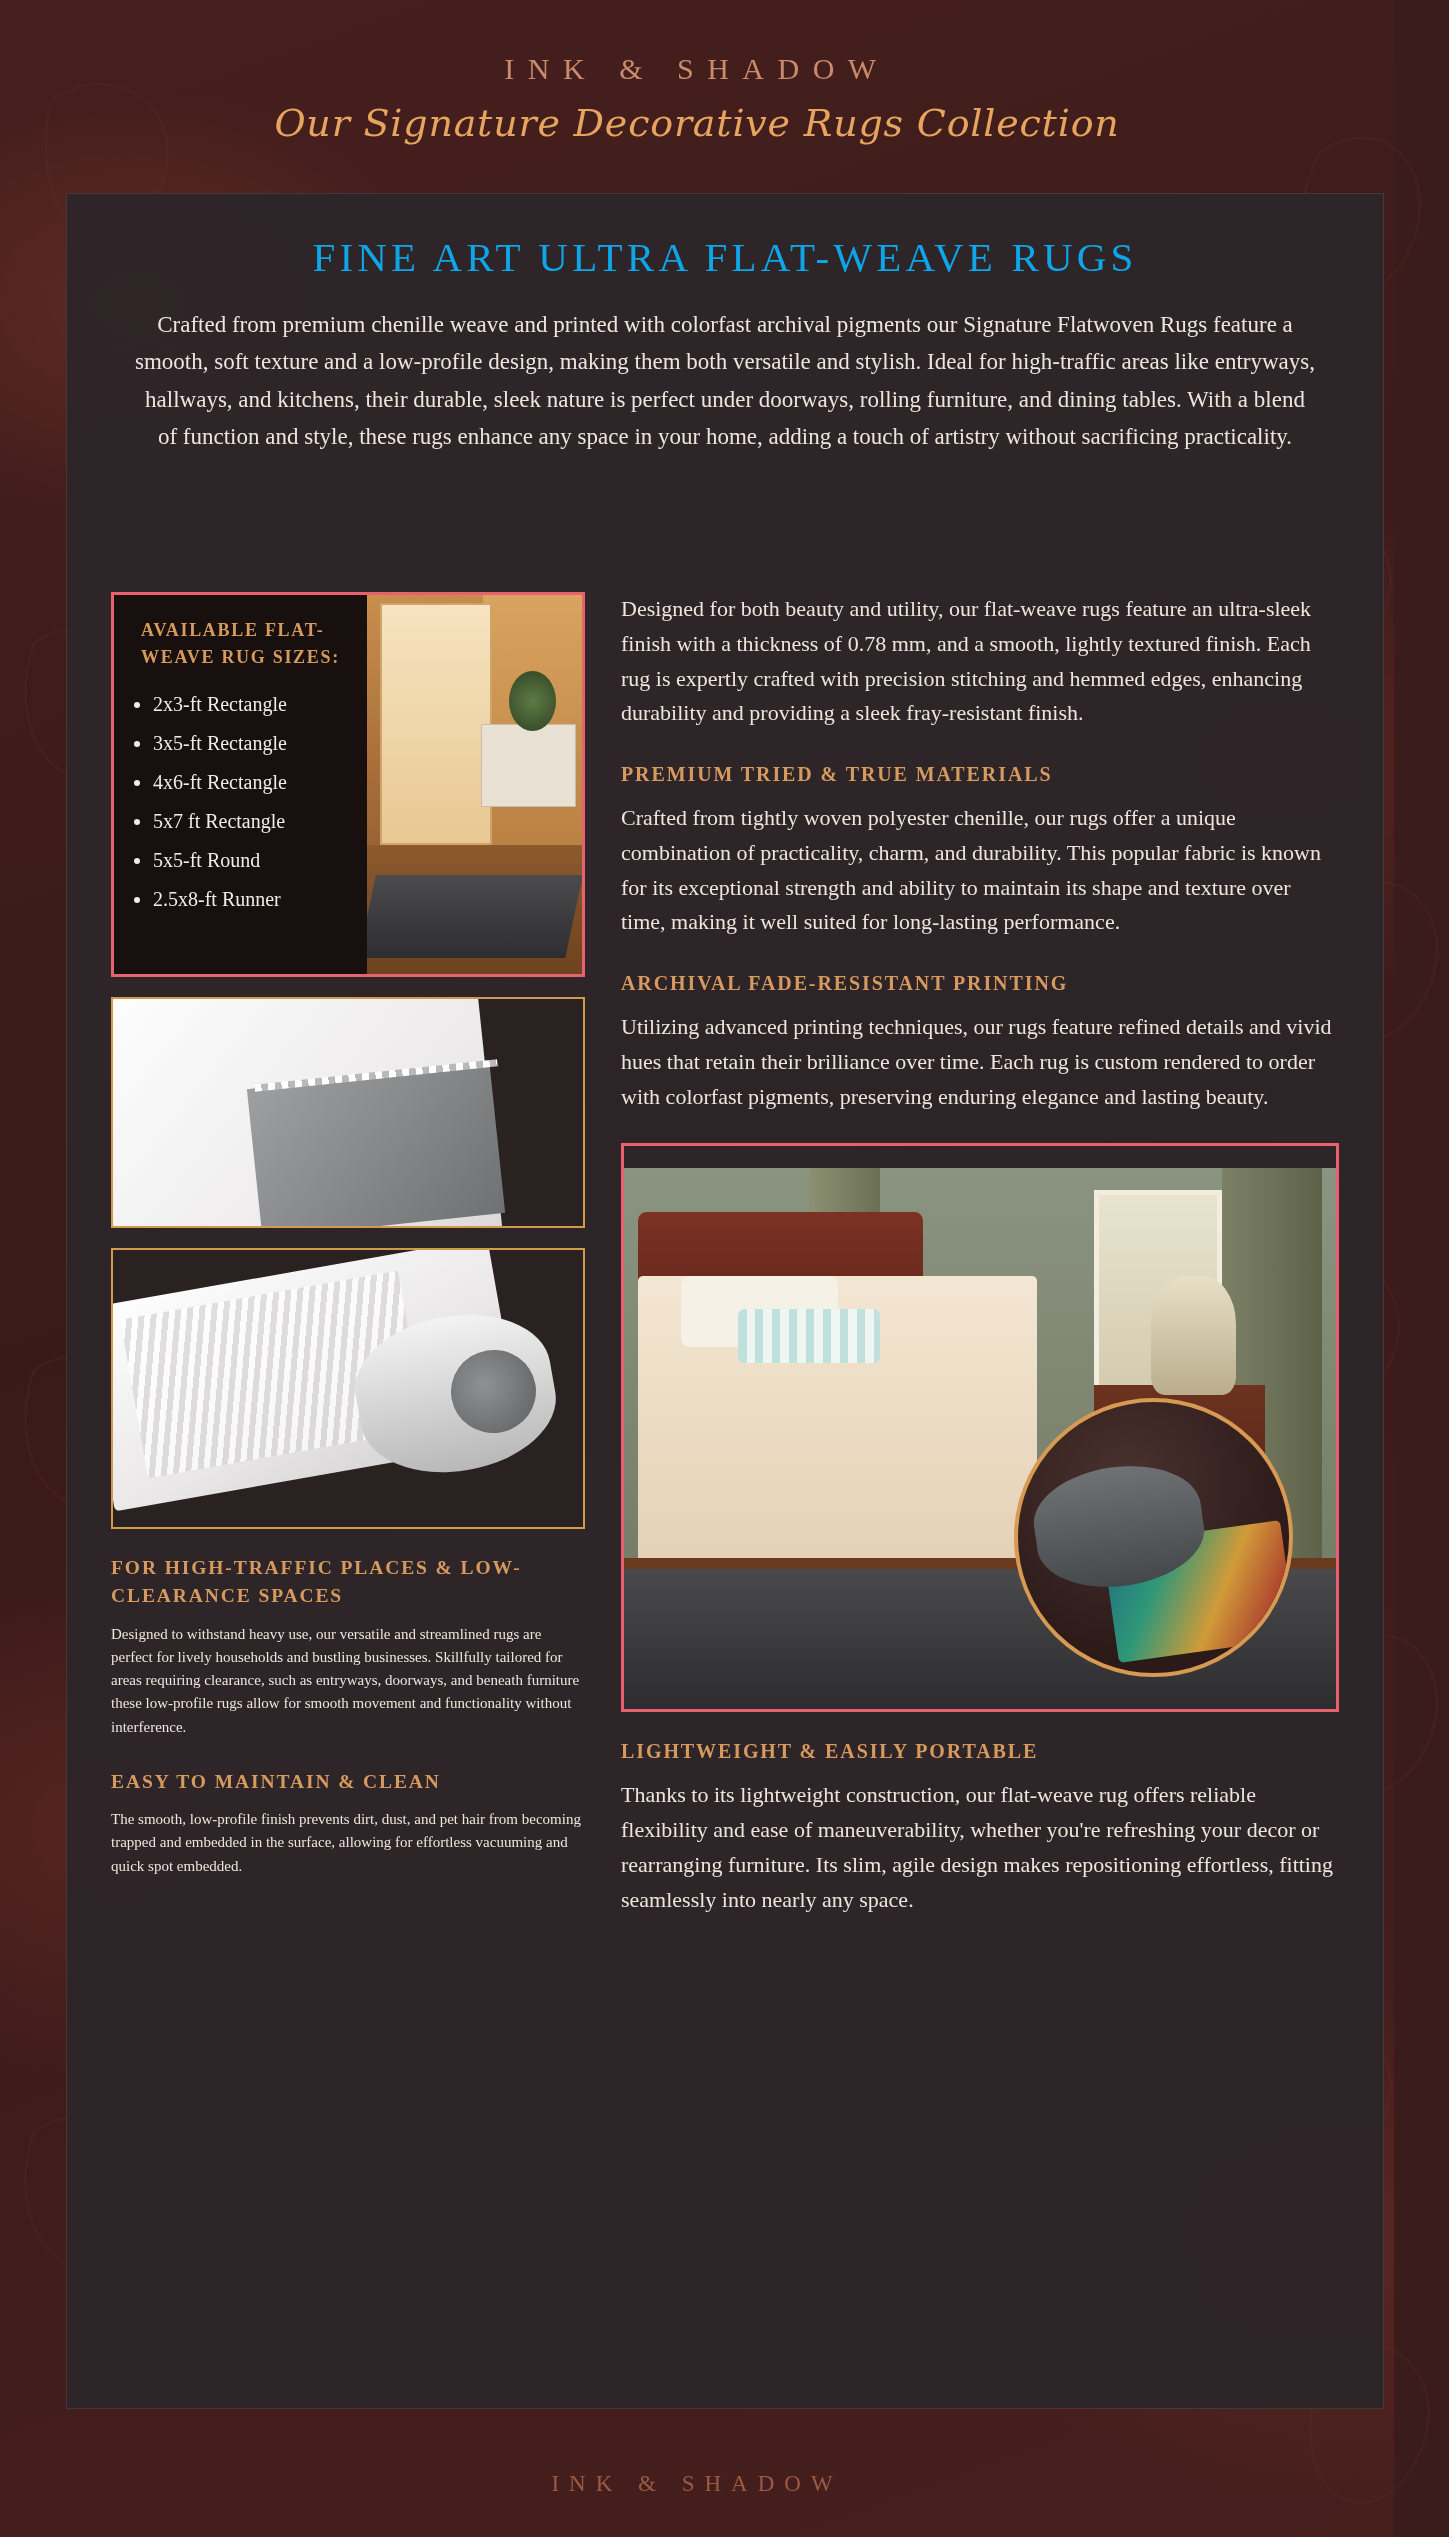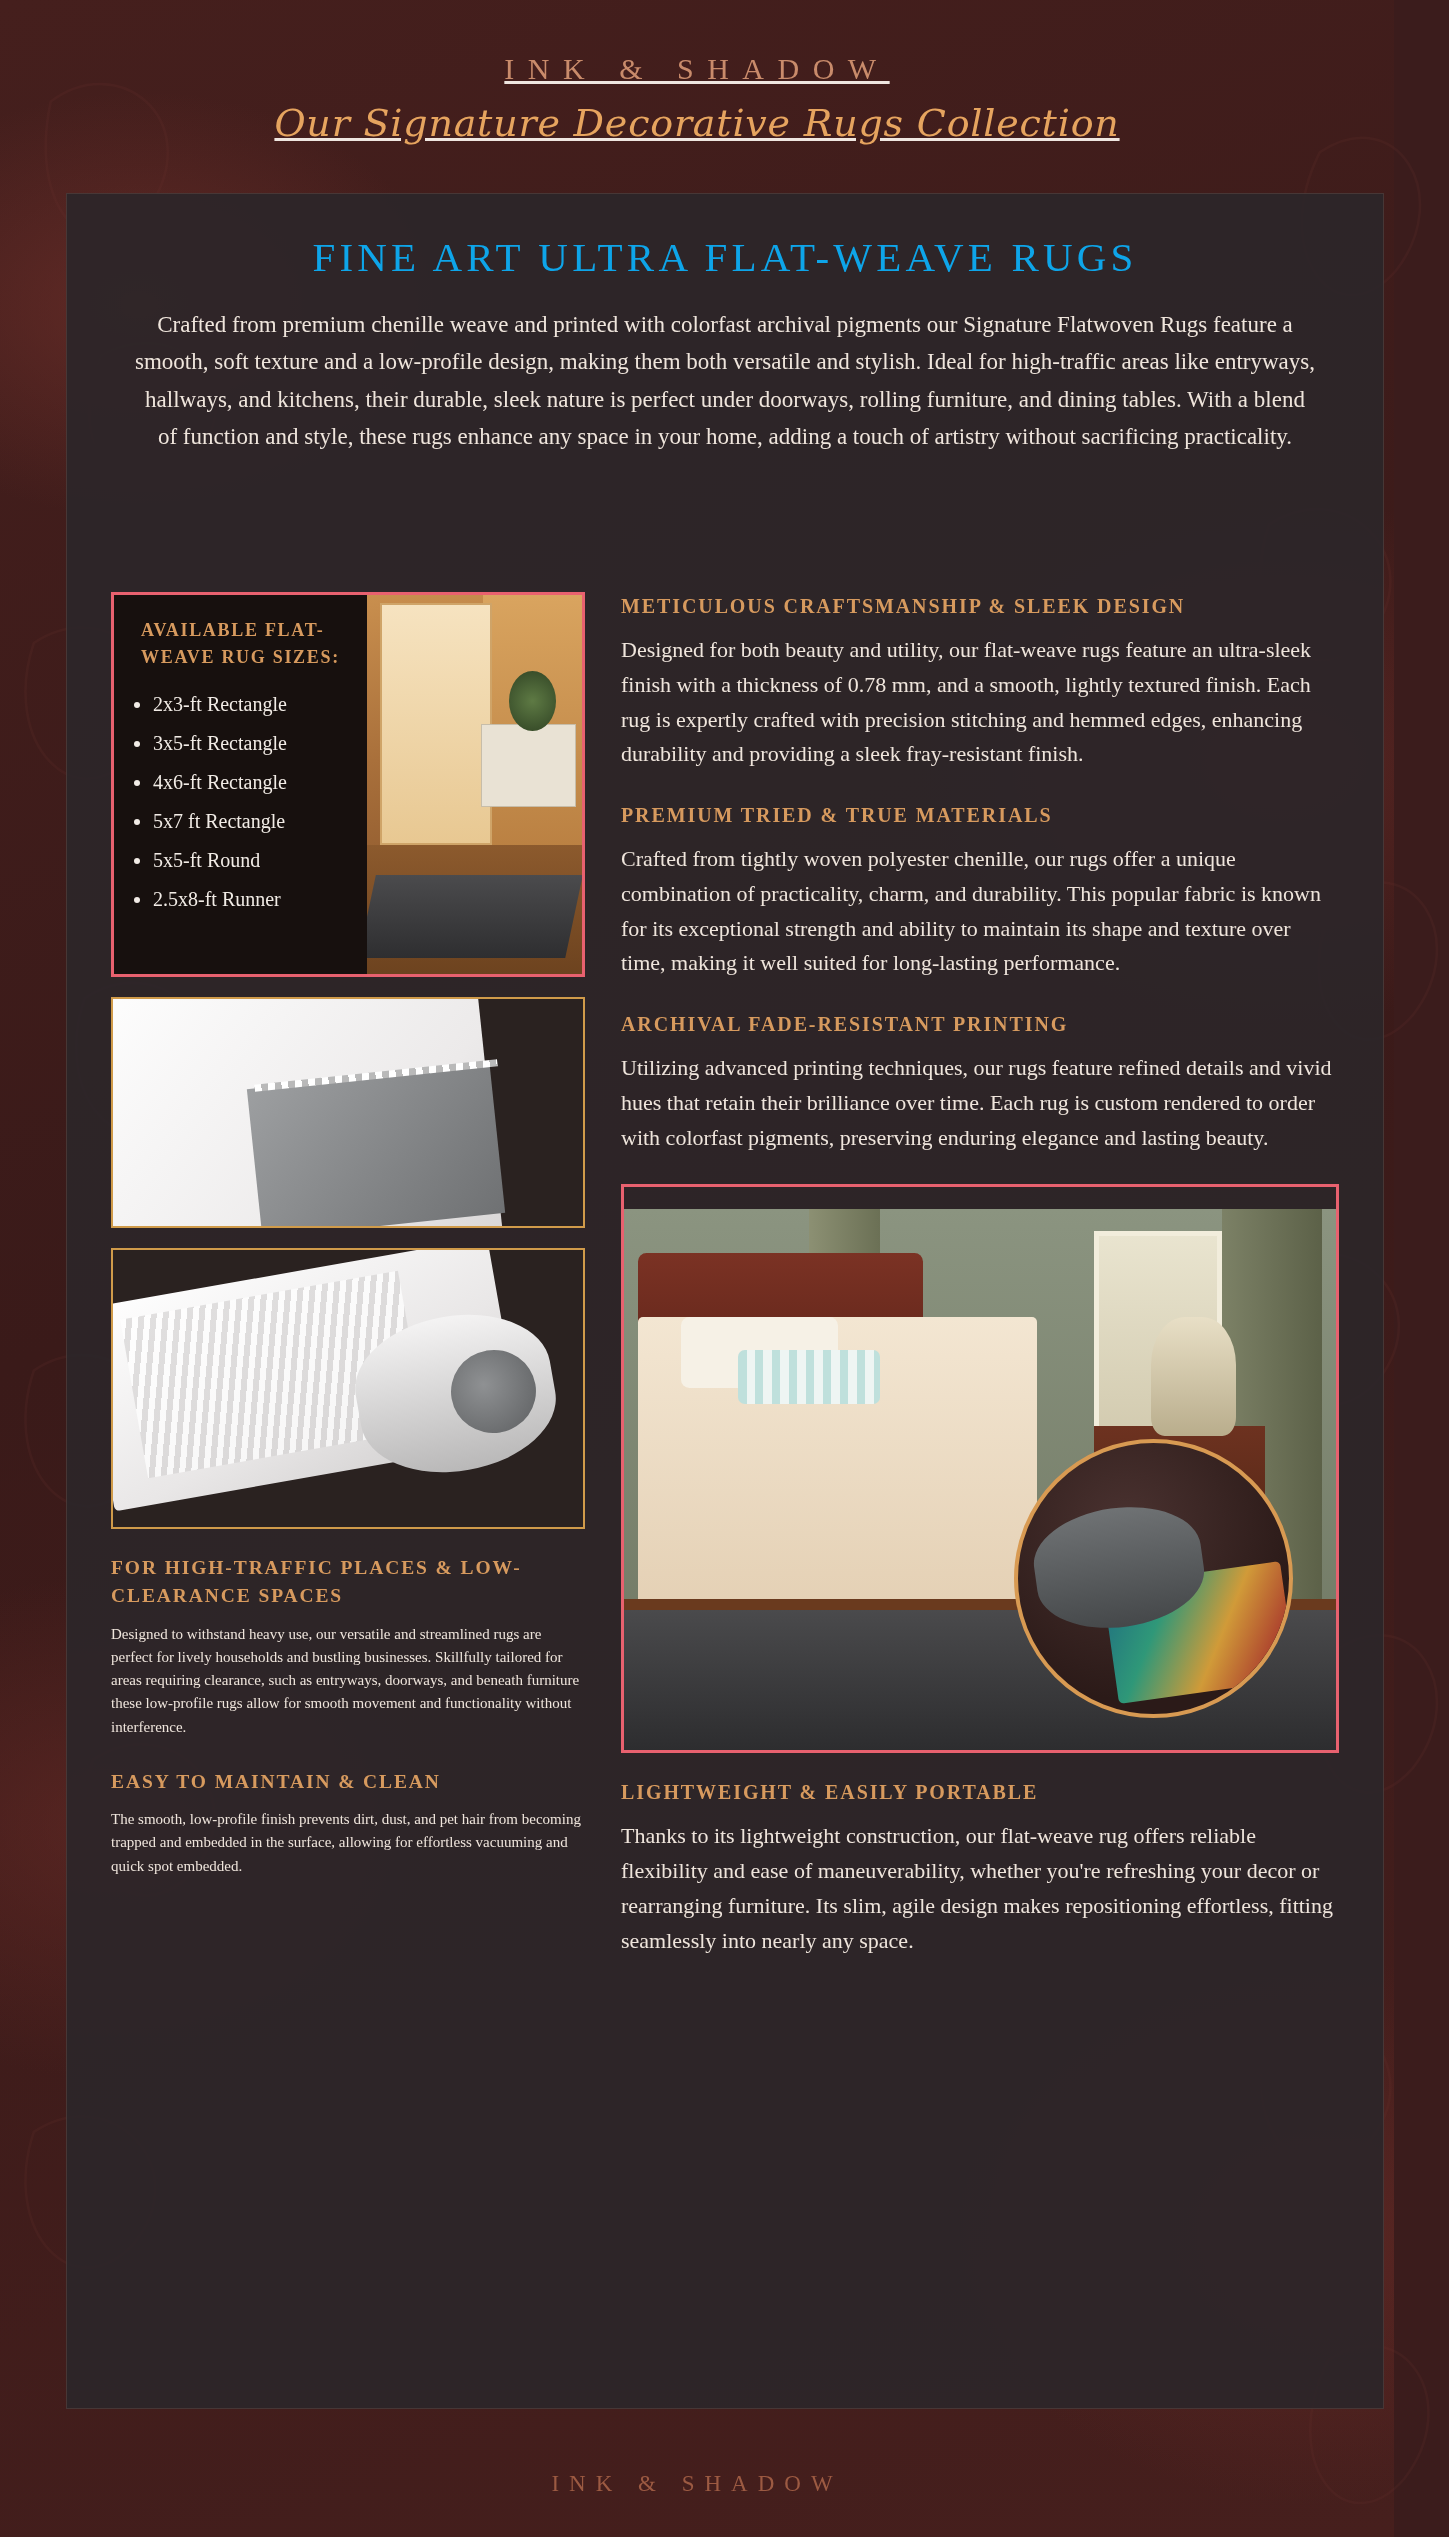--- a/index.html
+++ b/index.html
@@ -24,21 +24,20 @@
       linear-gradient(160deg, #451f1d 0%, #3a1a19 45%, #461f1d 100%);
   }
   .bg-leaves {
     position:absolute; inset:0;
     opacity:0.35;
   }
   .page {
     position: relative;
     width: 1394px;
     height: 2538px;
-    text-decoration: underline;
   }
   .header {
     position:relative;
     text-align:center;
     padding-top: 52px;
   }
   .brand-top {
     font-family: "Liberation Serif", serif;
     font-size: 30px;
     letter-spacing: 13.5px;
@@ -381,21 +380,20 @@
         <div style="height:25px"></div>
 
         <h3 class="sec-head">For High-Traffic Places &amp; Low-Clearance Spaces</h3>
         <p class="sec-body">Designed to withstand heavy use, our versatile and streamlined rugs are perfect for lively households and bustling businesses. Skillfully tailored for areas requiring clearance, such as entryways, doorways, and beneath furniture these low-profile rugs allow for smooth movement and functionality without interference.</p>
 
         <h3 class="sec-head">Easy to Maintain &amp; Clean</h3>
         <p class="sec-body">The smooth, low-profile finish prevents dirt, dust, and pet hair from becoming trapped and embedded in the surface, allowing for effortless vacuuming and quick spot embedded.</p>
       </div>
 
       <div class="col-right">
-        <h3 class="sec-head">Meticulous Craftsmanship &amp; Sleek Design</h3>
         <p class="sec-body">Designed for both beauty and utility, our flat-weave rugs feature an ultra-sleek finish with a thickness of 0.78 mm, and a smooth, lightly textured finish. Each rug is expertly crafted with precision stitching and hemmed edges, enhancing durability and providing a sleek fray-resistant finish.</p>
 
         <h3 class="sec-head">Premium Tried &amp; True Materials</h3>
         <p class="sec-body">Crafted from tightly woven polyester chenille, our rugs offer a unique combination of practicality, charm, and durability. This popular fabric is known for its exceptional strength and ability to maintain its shape and texture over time, making it well suited for long-lasting performance.</p>
 
         <h3 class="sec-head">Archival Fade-Resistant Printing</h3>
         <p class="sec-body">Utilizing advanced printing techniques, our rugs feature refined details and vivid hues that retain their brilliance over time. Each rug is custom rendered to order with colorfast pigments, preserving enduring elegance and lasting beauty.</p>
 
         <div class="img-box">
           <div class="bedroom">

